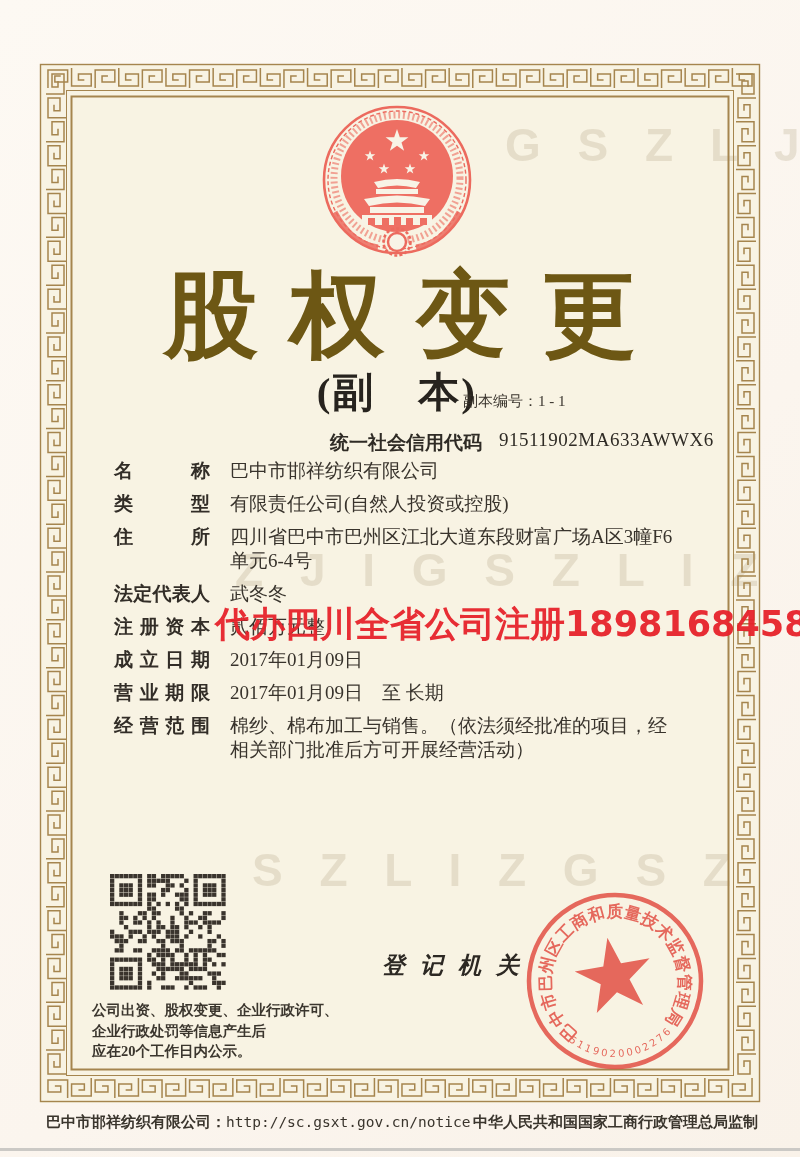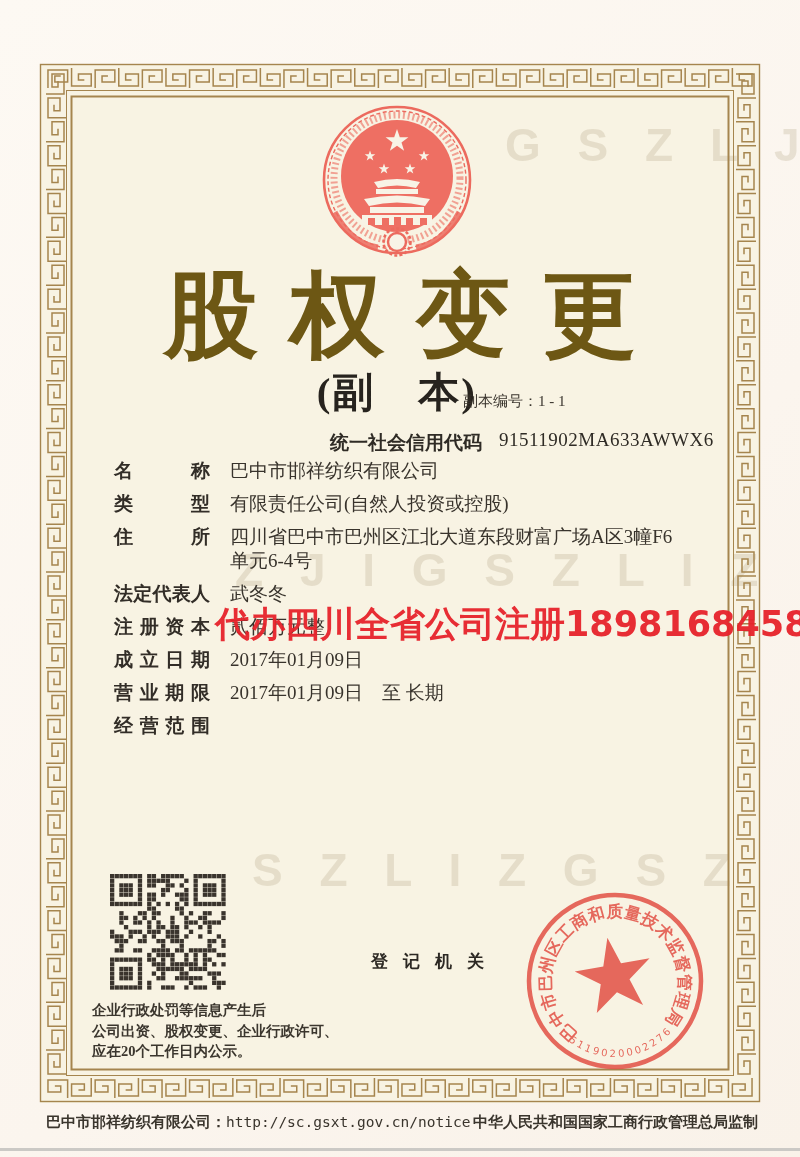--- a/index.html
+++ b/index.html
@@ -29,22 +29,22 @@
   #fields{position:absolute;left:114px;top:459px;width:566px;}
   .frow{display:flex;margin-bottom:9px;}
   .flabel{width:96px;flex-shrink:0;display:flex;justify-content:space-between;
           font-weight:bold;font-size:19px;color:#322d27;margin-right:20px;line-height:24px;}
   .fvalue{font-size:19px;line-height:24px;color:#38332c;}
   .promo{position:absolute;left:215px;top:601px;font-family:"DejaVu Sans",sans-serif;font-weight:bold;
          font-size:35px;color:var(--overlay-red);white-space:nowrap;opacity:.95;}
   #qr{position:absolute;left:110px;top:874px;}
   #notice{position:absolute;left:92px;top:1000px;font-size:14.5px;font-weight:bold;
           color:#3b362e;line-height:20.5px;}
-  .reg{position:absolute;left:371px;top:950px;font-size:17px;font-weight:bold;
-       letter-spacing:15px;color:#2c2823;white-space:nowrap;}
+  .reg{position:absolute;left:382px;top:950px;font-size:23px;font-weight:bold;
+       letter-spacing:15px;color:#2c2823;white-space:nowrap;font-style:italic;}
   .seal-wrap{position:absolute;left:501px;top:867px;width:228px;height:228px;
              transform:rotate(-10deg);opacity:.85;}
   .seal-ring{font-family:"Liberation Serif",serif;font-weight:bold;font-size:16.5px;
              fill:var(--seal-red);letter-spacing:.5px;}
   .seal-num{font-family:"DejaVu Sans",sans-serif;font-size:10px;fill:var(--seal-red);letter-spacing:2.5px;}
   .date{position:absolute;left:492px;top:1020px;font-size:23px;color:#262220;
         letter-spacing:3px;word-spacing:10px;white-space:nowrap;}
   .footer-left{position:absolute;left:46px;top:1113px;font-size:15px;color:#3a352d;white-space:nowrap;}
   .footer-left .lbl{font-weight:bold;}
   .footer-left .url{font-family:"DejaVu Sans Mono",monospace;font-size:14.5px;}
@@ -331,20 +331,21 @@
         <div class="fvalue">2017年01月09日　至 长期</div>
       </div>
 
       <div class="frow">
         <div class="flabel">
           <span>经</span>
           <span>营</span>
           <span>范</span>
           <span>围</span>
         </div>
+        <div class="fvalue">棉纱、棉布加工与销售。（依法须经批准的项目，经相关部门批准后方可开展经营活动）</div>
       </div>
     </div>
 
   <div class="promo">代办四川全省公司注册18981684588</div>
 
   <svg id="qr" width="116" height="116">
       <rect x="0.00" y="0.00" width="4.29" height="4.29" fill="#3a342d"></rect>
       <rect x="0.00" y="4.64" width="4.29" height="4.29" fill="#3a342d"></rect>
       <rect x="0.00" y="9.28" width="4.29" height="4.29" fill="#3a342d"></rect>
       <rect x="0.00" y="13.92" width="4.29" height="4.29" fill="#3a342d"></rect>
@@ -649,22 +650,22 @@
       <rect x="111.36" y="37.12" width="4.29" height="4.29" fill="#3a342d"></rect>
       <rect x="111.36" y="41.76" width="4.29" height="4.29" fill="#3a342d"></rect>
       <rect x="111.36" y="64.96" width="4.29" height="4.29" fill="#3a342d"></rect>
       <rect x="111.36" y="69.60" width="4.29" height="4.29" fill="#3a342d"></rect>
       <rect x="111.36" y="78.88" width="4.29" height="4.29" fill="#3a342d"></rect>
       <rect x="111.36" y="88.16" width="4.29" height="4.29" fill="#3a342d"></rect>
       <rect x="111.36" y="106.72" width="4.29" height="4.29" fill="#3a342d"></rect>
     </svg>
 
   <div id="notice">
+      <div>公司出资、股权变更、企业行政许可、</div>
       <div>企业行政处罚等信息产生后</div>
-      <div>公司出资、股权变更、企业行政许可、</div>
       <div>应在20个工作日内公示。</div>
     </div>
 
   <div class="reg">登记机关</div>
 
   <div class="seal-wrap">
     <svg viewBox="0 0 228 228" width="228" height="228">
       <defs>
         <path id="sealTop" d="M68.7,159.3 A64,64 0 1 1 159.3,159.3" fill="none"></path>
         <path id="sealBottom" d="M42.6,140 A76,76 0 0 0 185.4,140" fill="none"></path>

